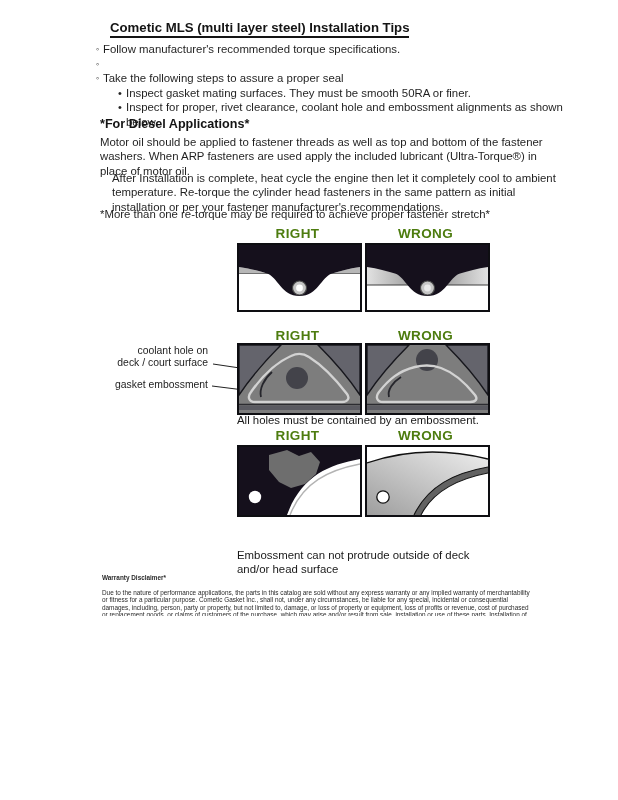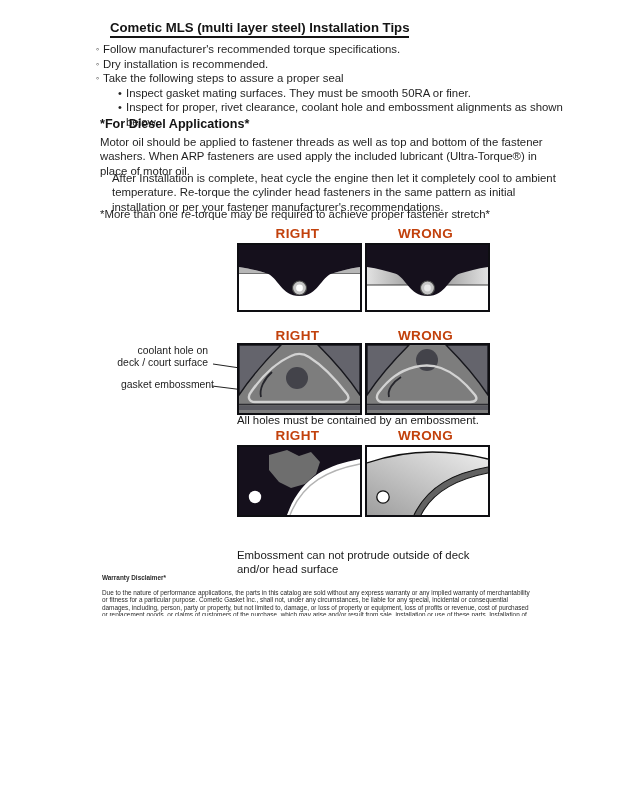--- a/index.html
+++ b/index.html
@@ -15,21 +15,21 @@
   .tips{left:96px;top:42px;width:470px;font-size:11.4px;line-height:14.6px;}
   .bullet{display:flex;}
   .b-glyph{width:7px;flex:0 0 7px;font-size:9px;line-height:14.6px;color:#222;}
   .sub{margin-left:22px;}
   .sub .b-glyph{width:8px;flex:0 0 8px;font-size:11px;}
   .diesel-head{left:100px;top:117px;font-size:12.6px;font-weight:bold;color:#141414;}
   .para{left:100px;width:452px;font-size:11.4px;line-height:14.4px;color:#1f1f1f;}
   .p1{top:135px;}
   .p2{top:171px;margin-left:12px;}
   .p3{top:207px;}
-  .fig-label{width:121px;text-align:center;font-size:13.5px;font-weight:bold;letter-spacing:.4px;color:#c2410c;}
+  .fig-label{width:121px;text-align:center;font-size:13.5px;font-weight:bold;letter-spacing:.4px;color:#4d7c0f;}
   .fig-caption{font-size:11.4px;line-height:13.8px;color:#191919;white-space:pre-line;}
   .dbox{border:2px solid #0e0e12;background:#fff;line-height:0;}
   .callout{font-size:10.4px;line-height:11.6px;color:#1d1d1d;text-align:right;white-space:pre-line;}
   .warranty{left:102px;top:574px;width:432px;font-size:6.4px;line-height:7.5px;color:#2a2a2a;}
   .warranty .w-head{font-weight:bold;margin-bottom:7px;}
   .warranty p{margin:0 0 7px 0;white-space:pre-line;}
   .warranty p.tight{margin-bottom:0;}
   .pagenum{left:388px;top:758px;font-size:12px;color:#404040;}
 </style>
 </head>
@@ -39,21 +39,20 @@
 
   <div class="abs title">Cometic MLS (multi layer steel) Installation Tips</div>
 
   <div class="abs tips">
     <div class="bullet">
       <span class="b-glyph">◦</span>
       <span>Follow manufacturer's recommended torque specifications.</span>
     </div>
     <div class="bullet">
       <span class="b-glyph">◦</span>
-      <span>Dry installation is recommended.</span>
     </div>
     <div class="bullet">
       <span class="b-glyph">◦</span>
       <span>Take the following steps to assure a proper seal</span>
     </div>
     <div class="bullet sub">
       <span class="b-glyph">•</span>
       <span>Inspect gasket mating surfaces.  They must be smooth 50RA or finer.</span>
     </div>
     <div class="bullet sub">
@@ -103,21 +102,21 @@
       <circle cx="60.5" cy="43" r="3.4" fill="#e9e9e9"></circle>
     </svg>
   </div>
 
 
   <div class="abs fig-label" style="left:237px;top:328px;">RIGHT</div>
   <div class="abs fig-label" style="left:365px;top:328px;">WRONG</div>
 
   <div class="abs callout" style="left:108px;top:345px;width:100px;">coolant hole on
 deck / court surface</div>
-  <div class="abs callout" style="left:64px;top:379px;width:150px;">gasket embossment</div>
+  <div class="abs callout" style="left:58px;top:379px;width:150px;">gasket embossment</div>
 
   <svg class="abs" style="left:205px;top:355px;" width="95" height="45" viewBox="0 0 95 45">
     <line x1="8" y1="9" x2="82" y2="20" stroke="#222" stroke-width="1"></line>
     <line x1="7" y1="31" x2="55" y2="37" stroke="#222" stroke-width="1"></line>
   </svg>
 
   <div class="abs dbox" style="left:237px;top:343px;">
     <svg width="121" height="68" viewBox="0 0 121 68">
       <rect x="0" y="0" width="121" height="68" fill="#7d7d7d"></rect>
       <path d="M0 0 H42 C30 12 12 32 0 50 Z" fill="#64646c" stroke="#17171d" stroke-width="1.4"></path>

